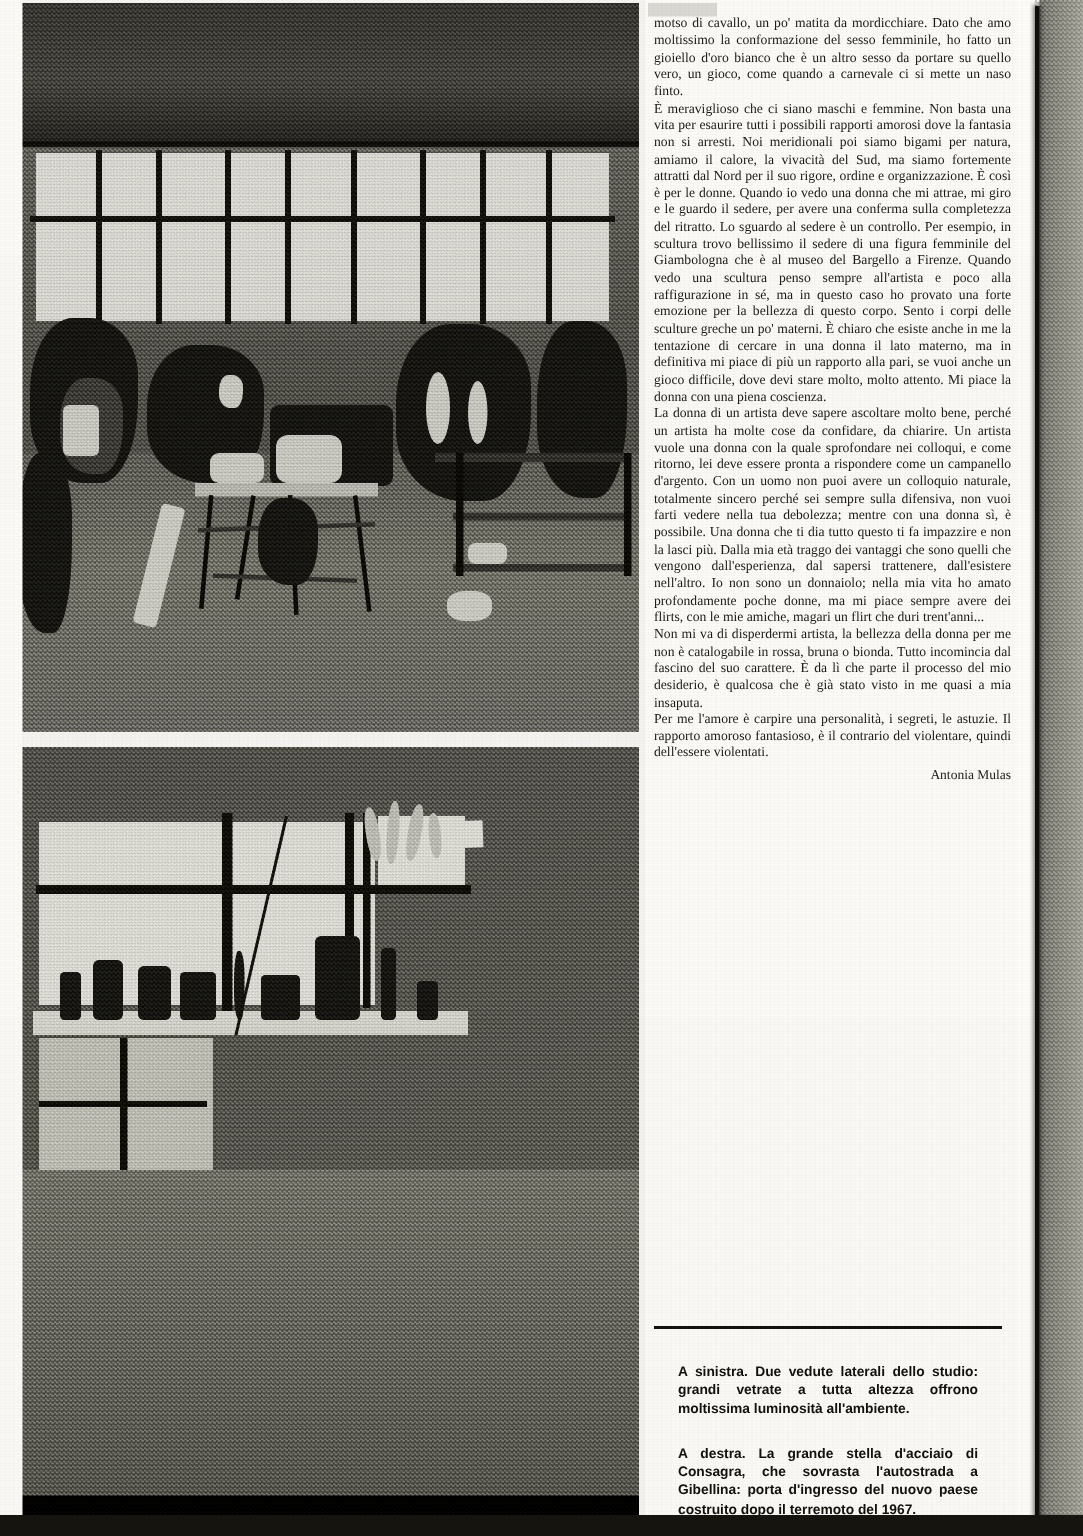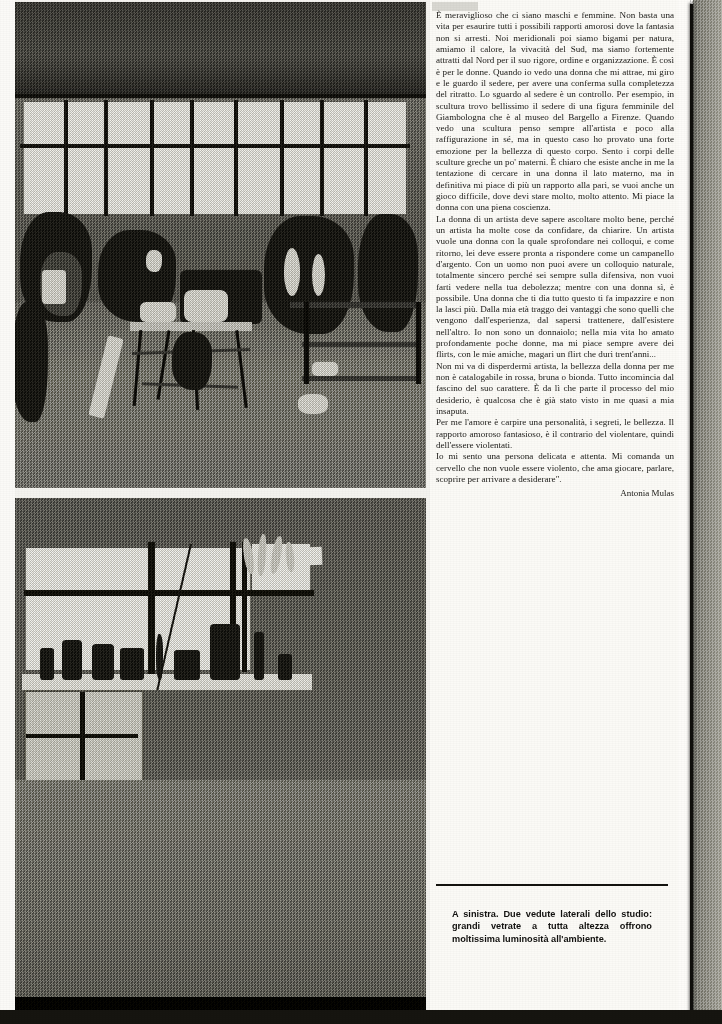--- a/index.html
+++ b/index.html
@@ -211,34 +211,35 @@
 
     <div class="floorb"></div>
     <div class="darkband"></div>
 
     <div class="ph-noise"></div>
     <div class="ph-noise2"></div>
   </div>
 
   <div id="textcol">
     <div class="bodytext">
+      <p>motso di cavallo, un po' matita da mordicchiare. Dato che amo moltissimo la conformazione del sesso femminile, ho fatto un gioiello d'oro bianco che è un altro sesso da portare su quello vero, un gioco, come quando a carnevale ci si mette un naso finto.</p>
       <p>È meraviglioso che ci siano maschi e femmine. Non basta una vita per esaurire tutti i possibili rapporti amorosi dove la fantasia non si arresti. Noi meridionali poi siamo bigami per natura, amiamo il calore, la vivacità del Sud, ma siamo fortemente attratti dal Nord per il suo rigore, ordine e organizzazione. È così è per le donne. Quando io vedo una donna che mi attrae, mi giro e le guardo il sedere, per avere una conferma sulla completezza del ritratto. Lo sguardo al sedere è un controllo. Per esempio, in scultura trovo bellissimo il sedere di una figura femminile del Giambologna che è al museo del Bargello a Firenze. Quando vedo una scultura penso sempre all'artista e poco alla raffigurazione in sé, ma in questo caso ho provato una forte emozione per la bellezza di questo corpo. Sento i corpi delle sculture greche un po' materni. È chiaro che esiste anche in me la tentazione di cercare in una donna il lato materno, ma in definitiva mi piace di più un rapporto alla pari, se vuoi anche un gioco difficile, dove devi stare molto, molto attento. Mi piace la donna con una piena coscienza.</p>
       <p>La donna di un artista deve sapere ascoltare molto bene, perché un artista ha molte cose da confidare, da chiarire. Un artista vuole una donna con la quale sprofondare nei colloqui, e come ritorno, lei deve essere pronta a rispondere come un campanello d'argento. Con un uomo non puoi avere un colloquio naturale, totalmente sincero perché sei sempre sulla difensiva, non vuoi farti vedere nella tua debolezza; mentre con una donna sì, è possibile. Una donna che ti dia tutto questo ti fa impazzire e non la lasci più. Dalla mia età traggo dei vantaggi che sono quelli che vengono dall'esperienza, dal sapersi trattenere, dall'esistere nell'altro. Io non sono un donnaiolo; nella mia vita ho amato profondamente poche donne, ma mi piace sempre avere dei flirts, con le mie amiche, magari un flirt che duri trent'anni...</p>
       <p>Non mi va di disperdermi artista, la bellezza della donna per me non è catalogabile in rossa, bruna o bionda. Tutto incomincia dal fascino del suo carattere. È da lì che parte il processo del mio desiderio, è qualcosa che è già stato visto in me quasi a mia insaputa.</p>
-      <p>Per me l'amore è carpire una personalità, i segreti, le bellezza. Il rapporto amoroso fantasioso, è il contrario del violentare, quindi dell'essere violentati.</p>
-      <p>Io mi sento una persona delicata e attenta. Mi comanda un cervello che non vuole essere violento, che ama giocare, parlare, scoprire per arrivare a desiderare".</p>
+      <p>Per me l'amore è carpire una personalità, i segreti, le astuzie. Il rapporto amoroso fantasioso, è il contrario del violentare, quindi dell'essere violentati.</p>
       <div class="sig">Antonia Mulas</div>
     </div>
   </div>
 
   <div class="top-smudge"></div>
   <div class="rule"></div>
 
   <div class="capbox">
     <p>A sinistra. Due vedute laterali dello studio: grandi vetrate a tutta altezza offrono moltissima luminosità all'ambiente.</p>
+    <p>A destra. La grande stella d'acciaio di Consagra, che sovrasta l'autostrada a Gibellina: porta d'ingresso del nuovo paese costruito dopo il terremoto del 1967.</p>
   </div>
 
   <div id="rightwhite"></div>
   <div id="bindline"></div>
   <div id="bindshade">
     <div class="ph-noise"></div>
   </div>
 
   <div class="bot-shadow"></div>
 

